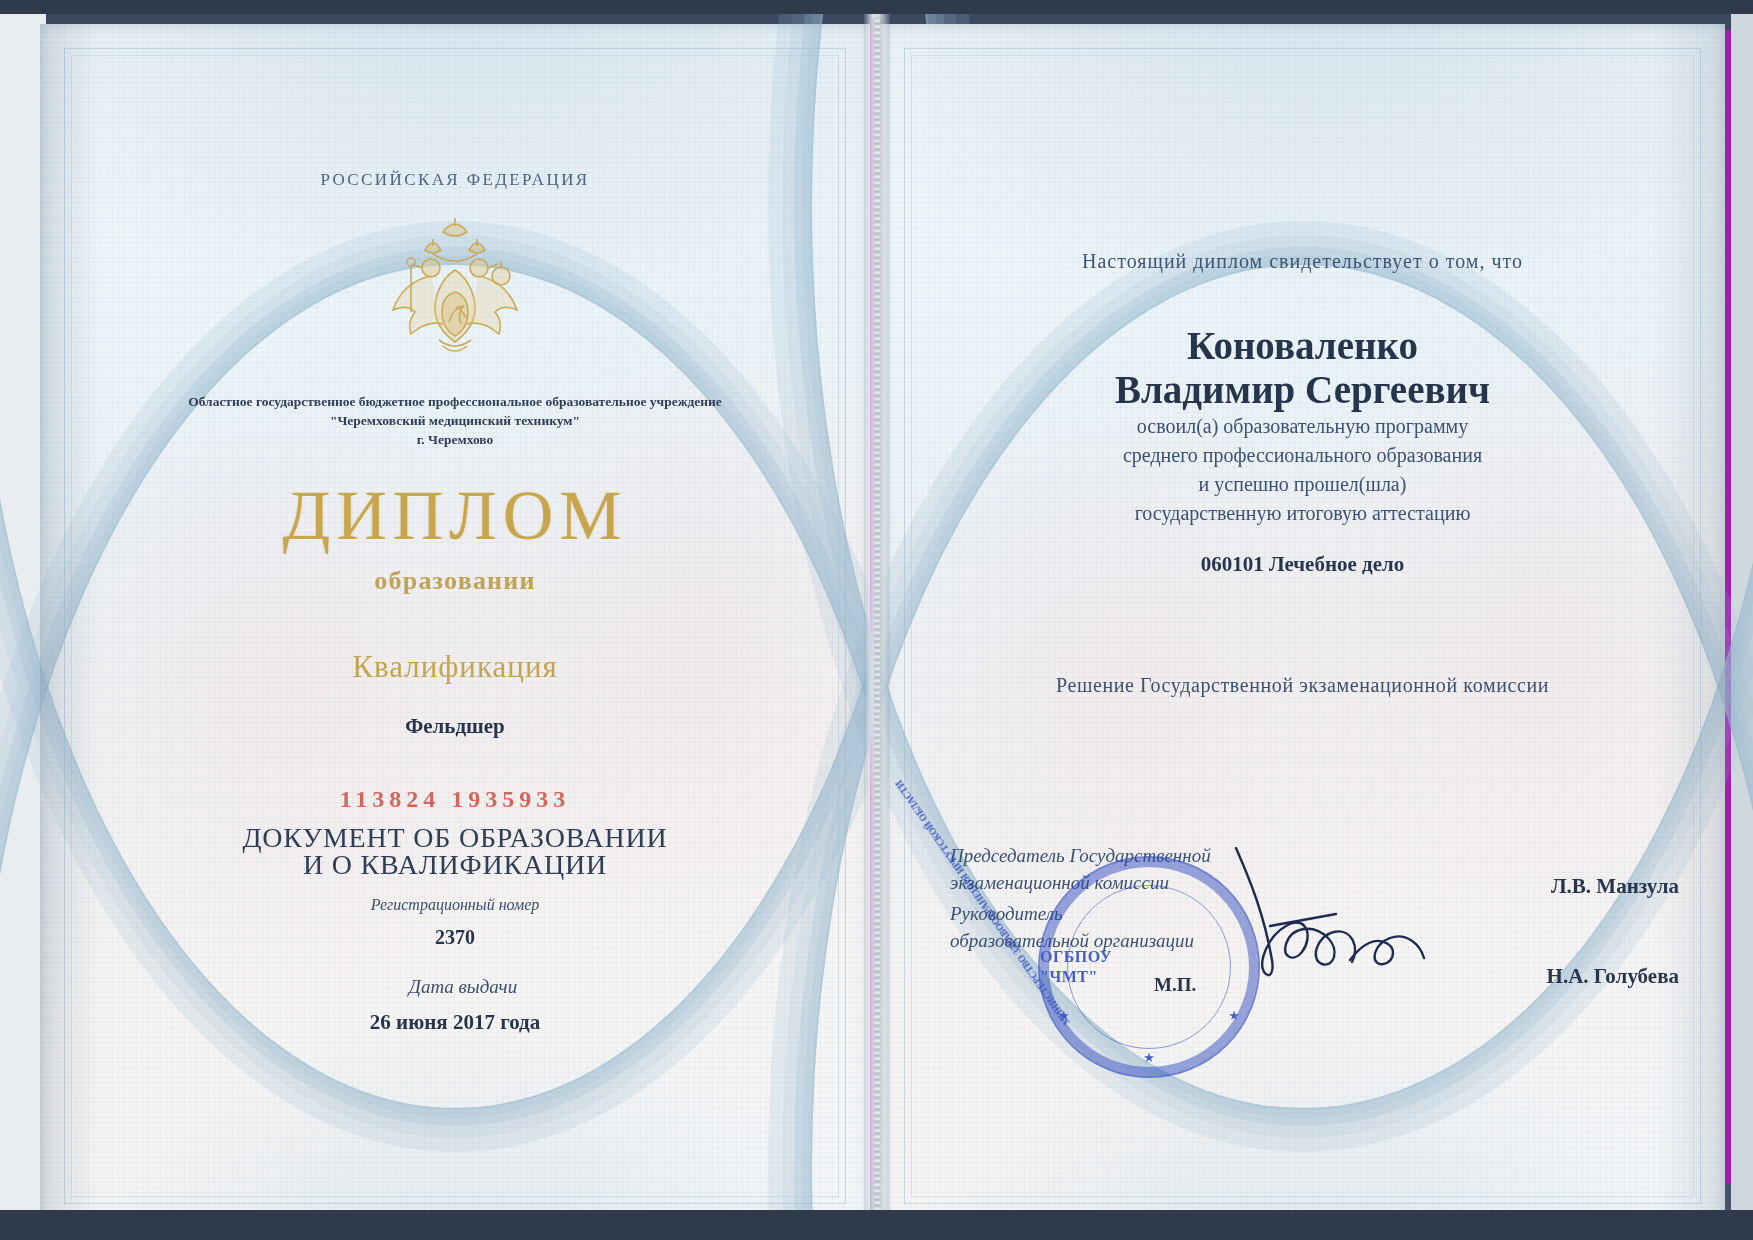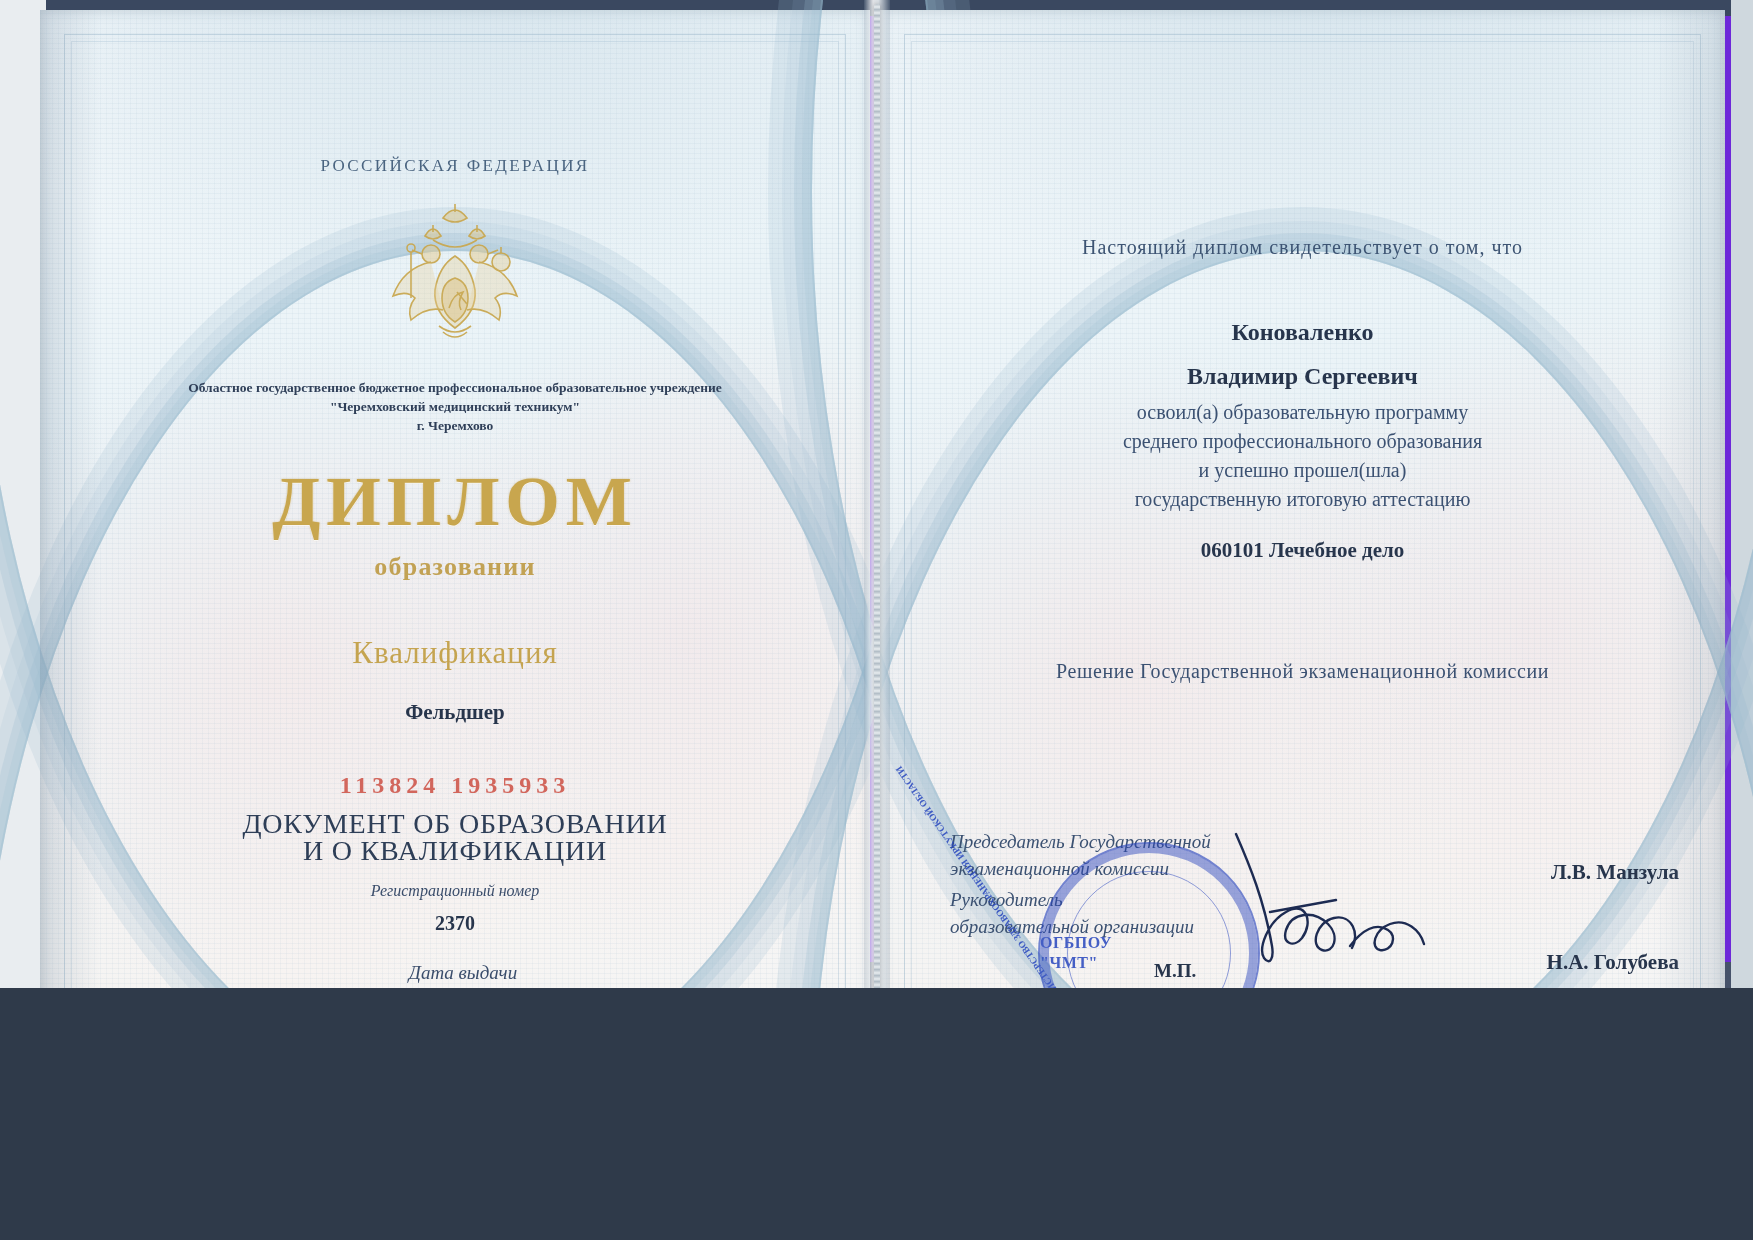--- a/index.html
+++ b/index.html
@@ -3,24 +3,25 @@
 <meta charset="utf-8">
 <style>
   html, body {
     margin: 0;
     padding: 0;
     background: #2f3a4a;
   }
   #page {
     position: relative;
     width: 1753px;
-    height: 988px;
+    height: 1196px;
     overflow: hidden;
-    background: #6d28d9;
+    background: #a21caf;
     font-family: "Liberation Serif", serif;
+    margin-top: 14px;
   }
 
   
   .cover-left, .cover-right, .cover-top, .cover-bottom {
     position: absolute;
     background: #3c4a60;
   }
   .cover-top    { left:0; top:0; width:1753px; height:16px; background:#3a4860; }
   .cover-bottom { left:0; bottom:0; width:1753px; height:26px; background:#46526a; }
   .cover-left   { left:0; top:0; width:46px; height:1240px; background:#e9edf0; }
@@ -129,21 +130,21 @@
     font-size:13.5px;
     line-height:19px;
     font-weight:bold;
     color:#2f3f58;
   }
   .diplom-word {
     position:absolute;
     top:452px; left:0; right:0;
     font-size:70px;
     letter-spacing:6px;
-    font-weight:bold;
+    font-weight:normal;
     color:#c8a64e;
     text-shadow:0 1px 0 rgba(255,255,255,.7), 0 0 2px rgba(190,150,60,.5);
     font-family:"Liberation Serif", serif;
   }
   .diplom-sub {
     position:absolute;
     top:540px; left:60px; right:60px;
     font-size:26px;
     line-height:33px;
     font-weight:bold;
@@ -220,21 +221,21 @@
   .r-intro {
     position:absolute;
     top:226px; left:40px; right:40px;
     font-size:20px;
     letter-spacing:1px;
     color:#3d5473;
   }
   .r-name {
     position:absolute;
     top:300px; left:40px; right:40px;
-    font-size:24px;
+    font-size:39px;
     line-height:44px;
     font-weight:bold;
     color:#27354c;
   }
   .r-program {
     position:absolute;
     top:388px; left:60px; right:60px;
     font-size:20px;
     line-height:29px;
     color:#3b5172;

